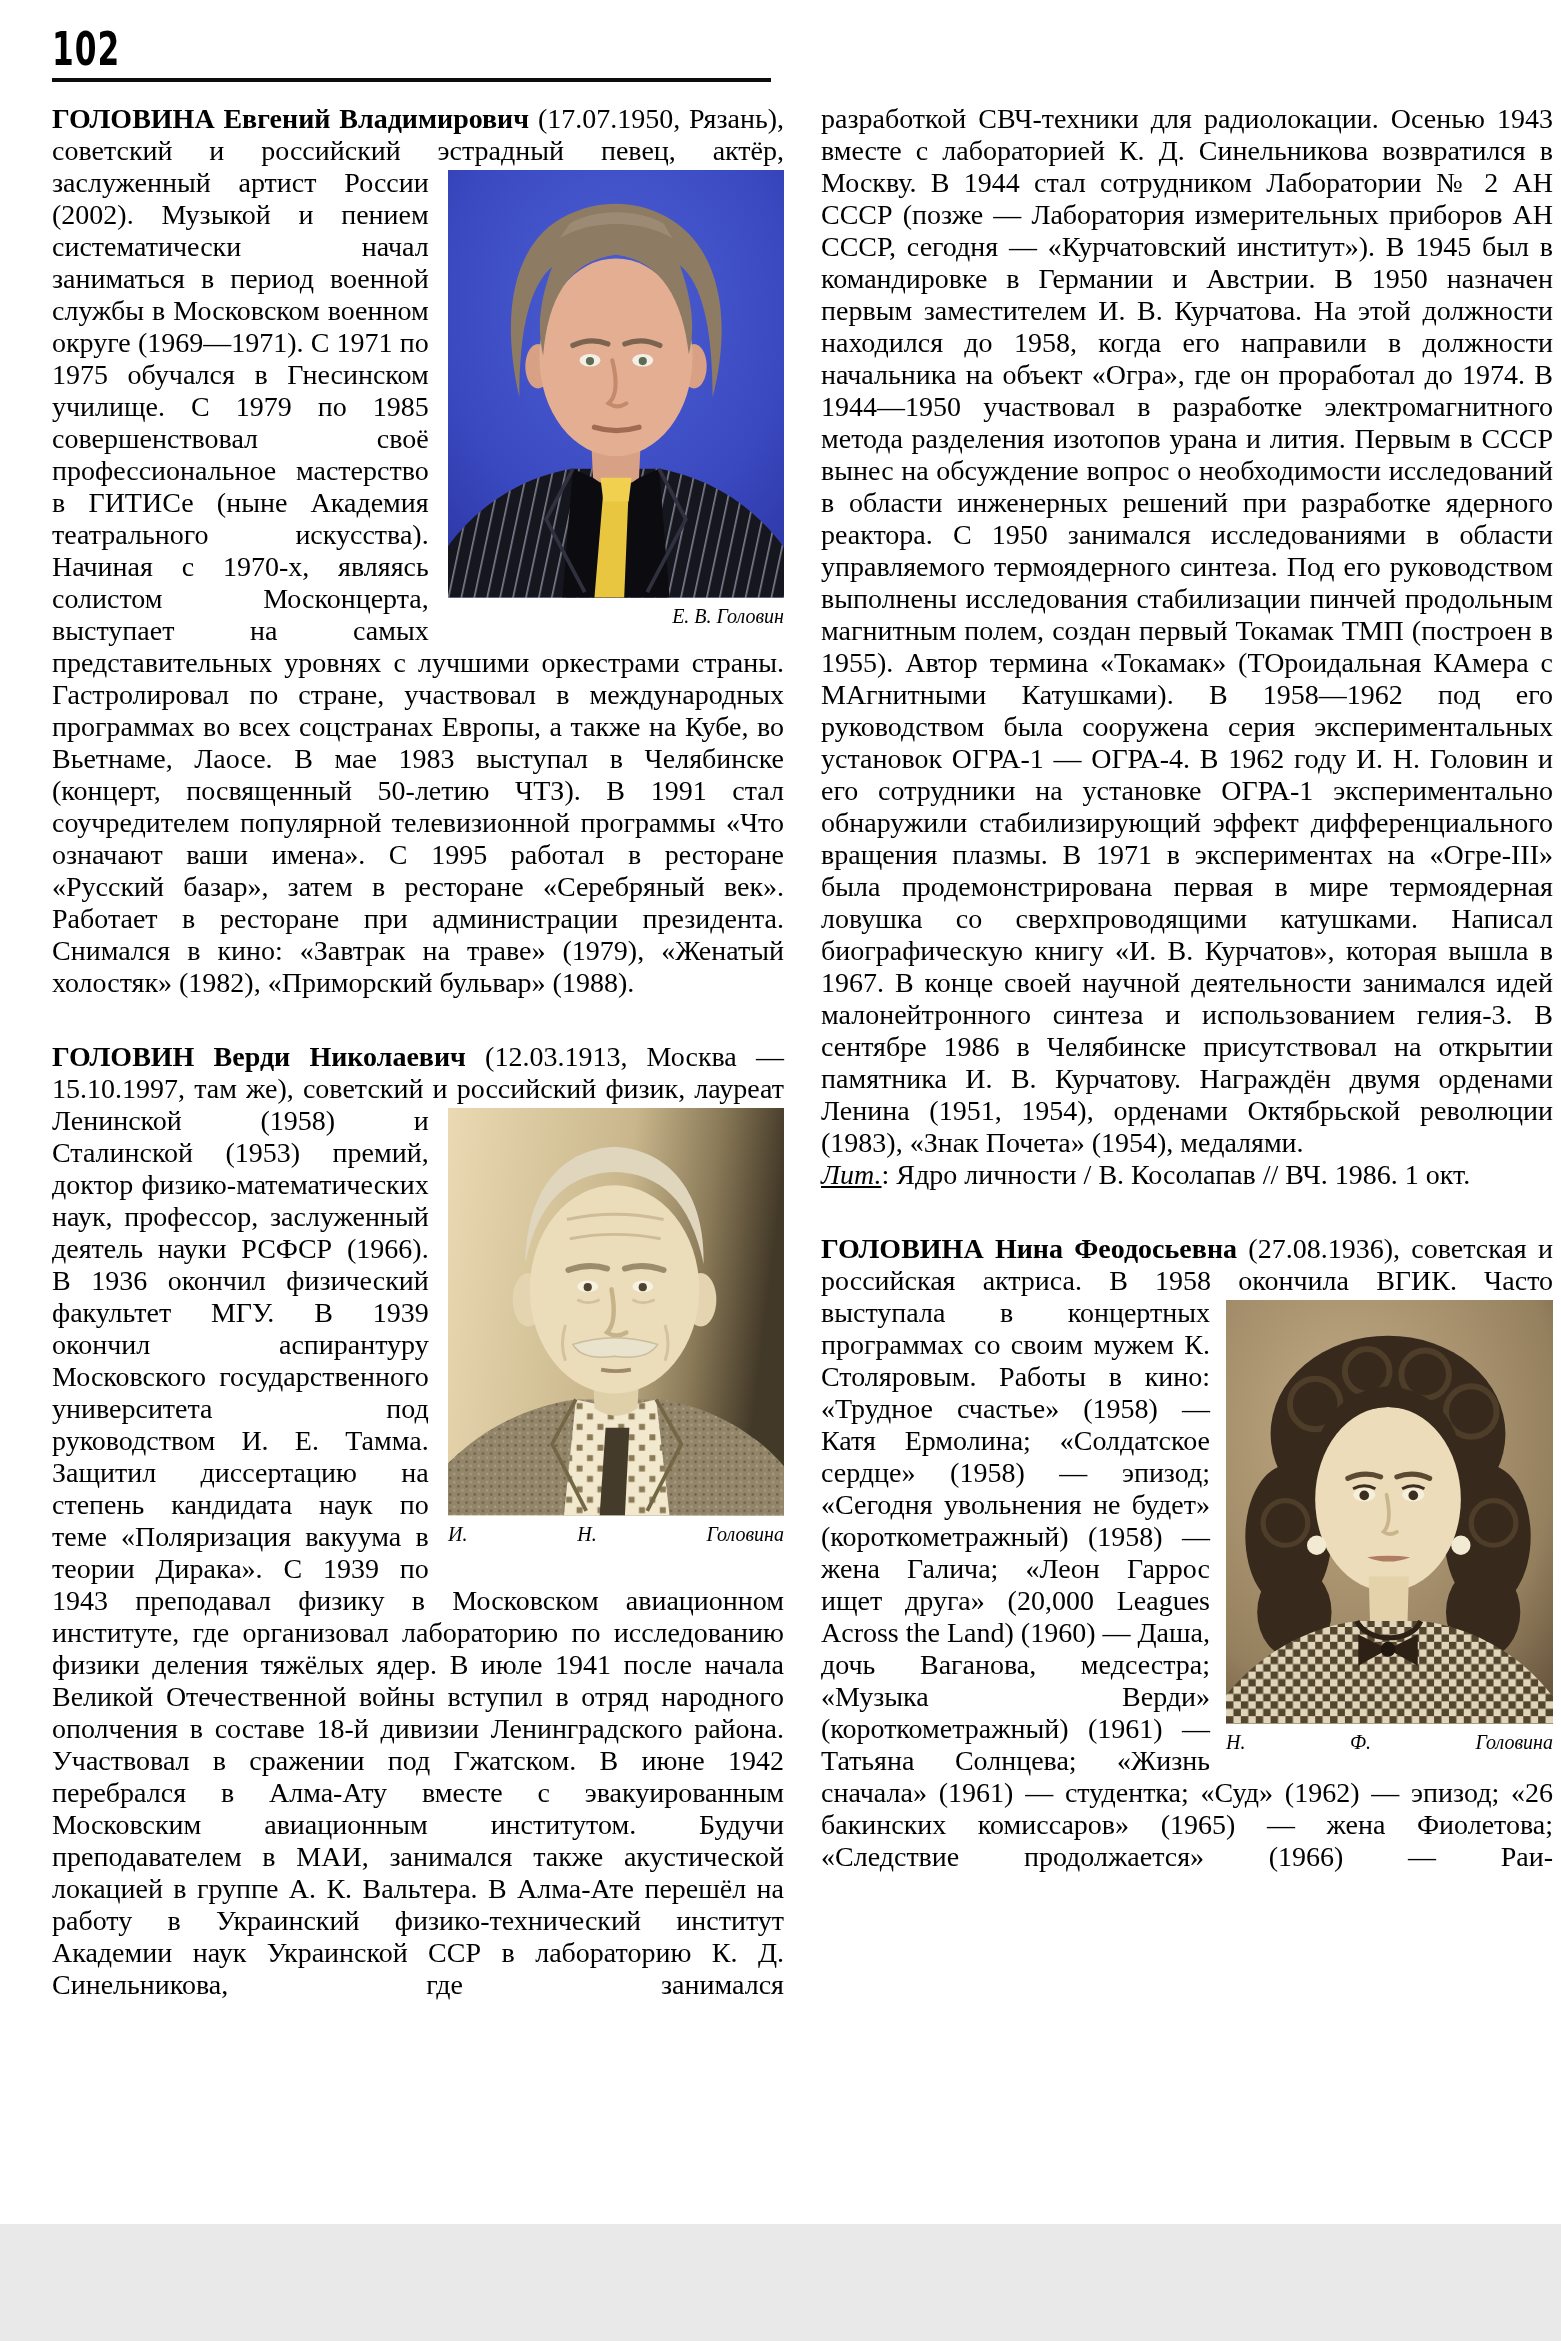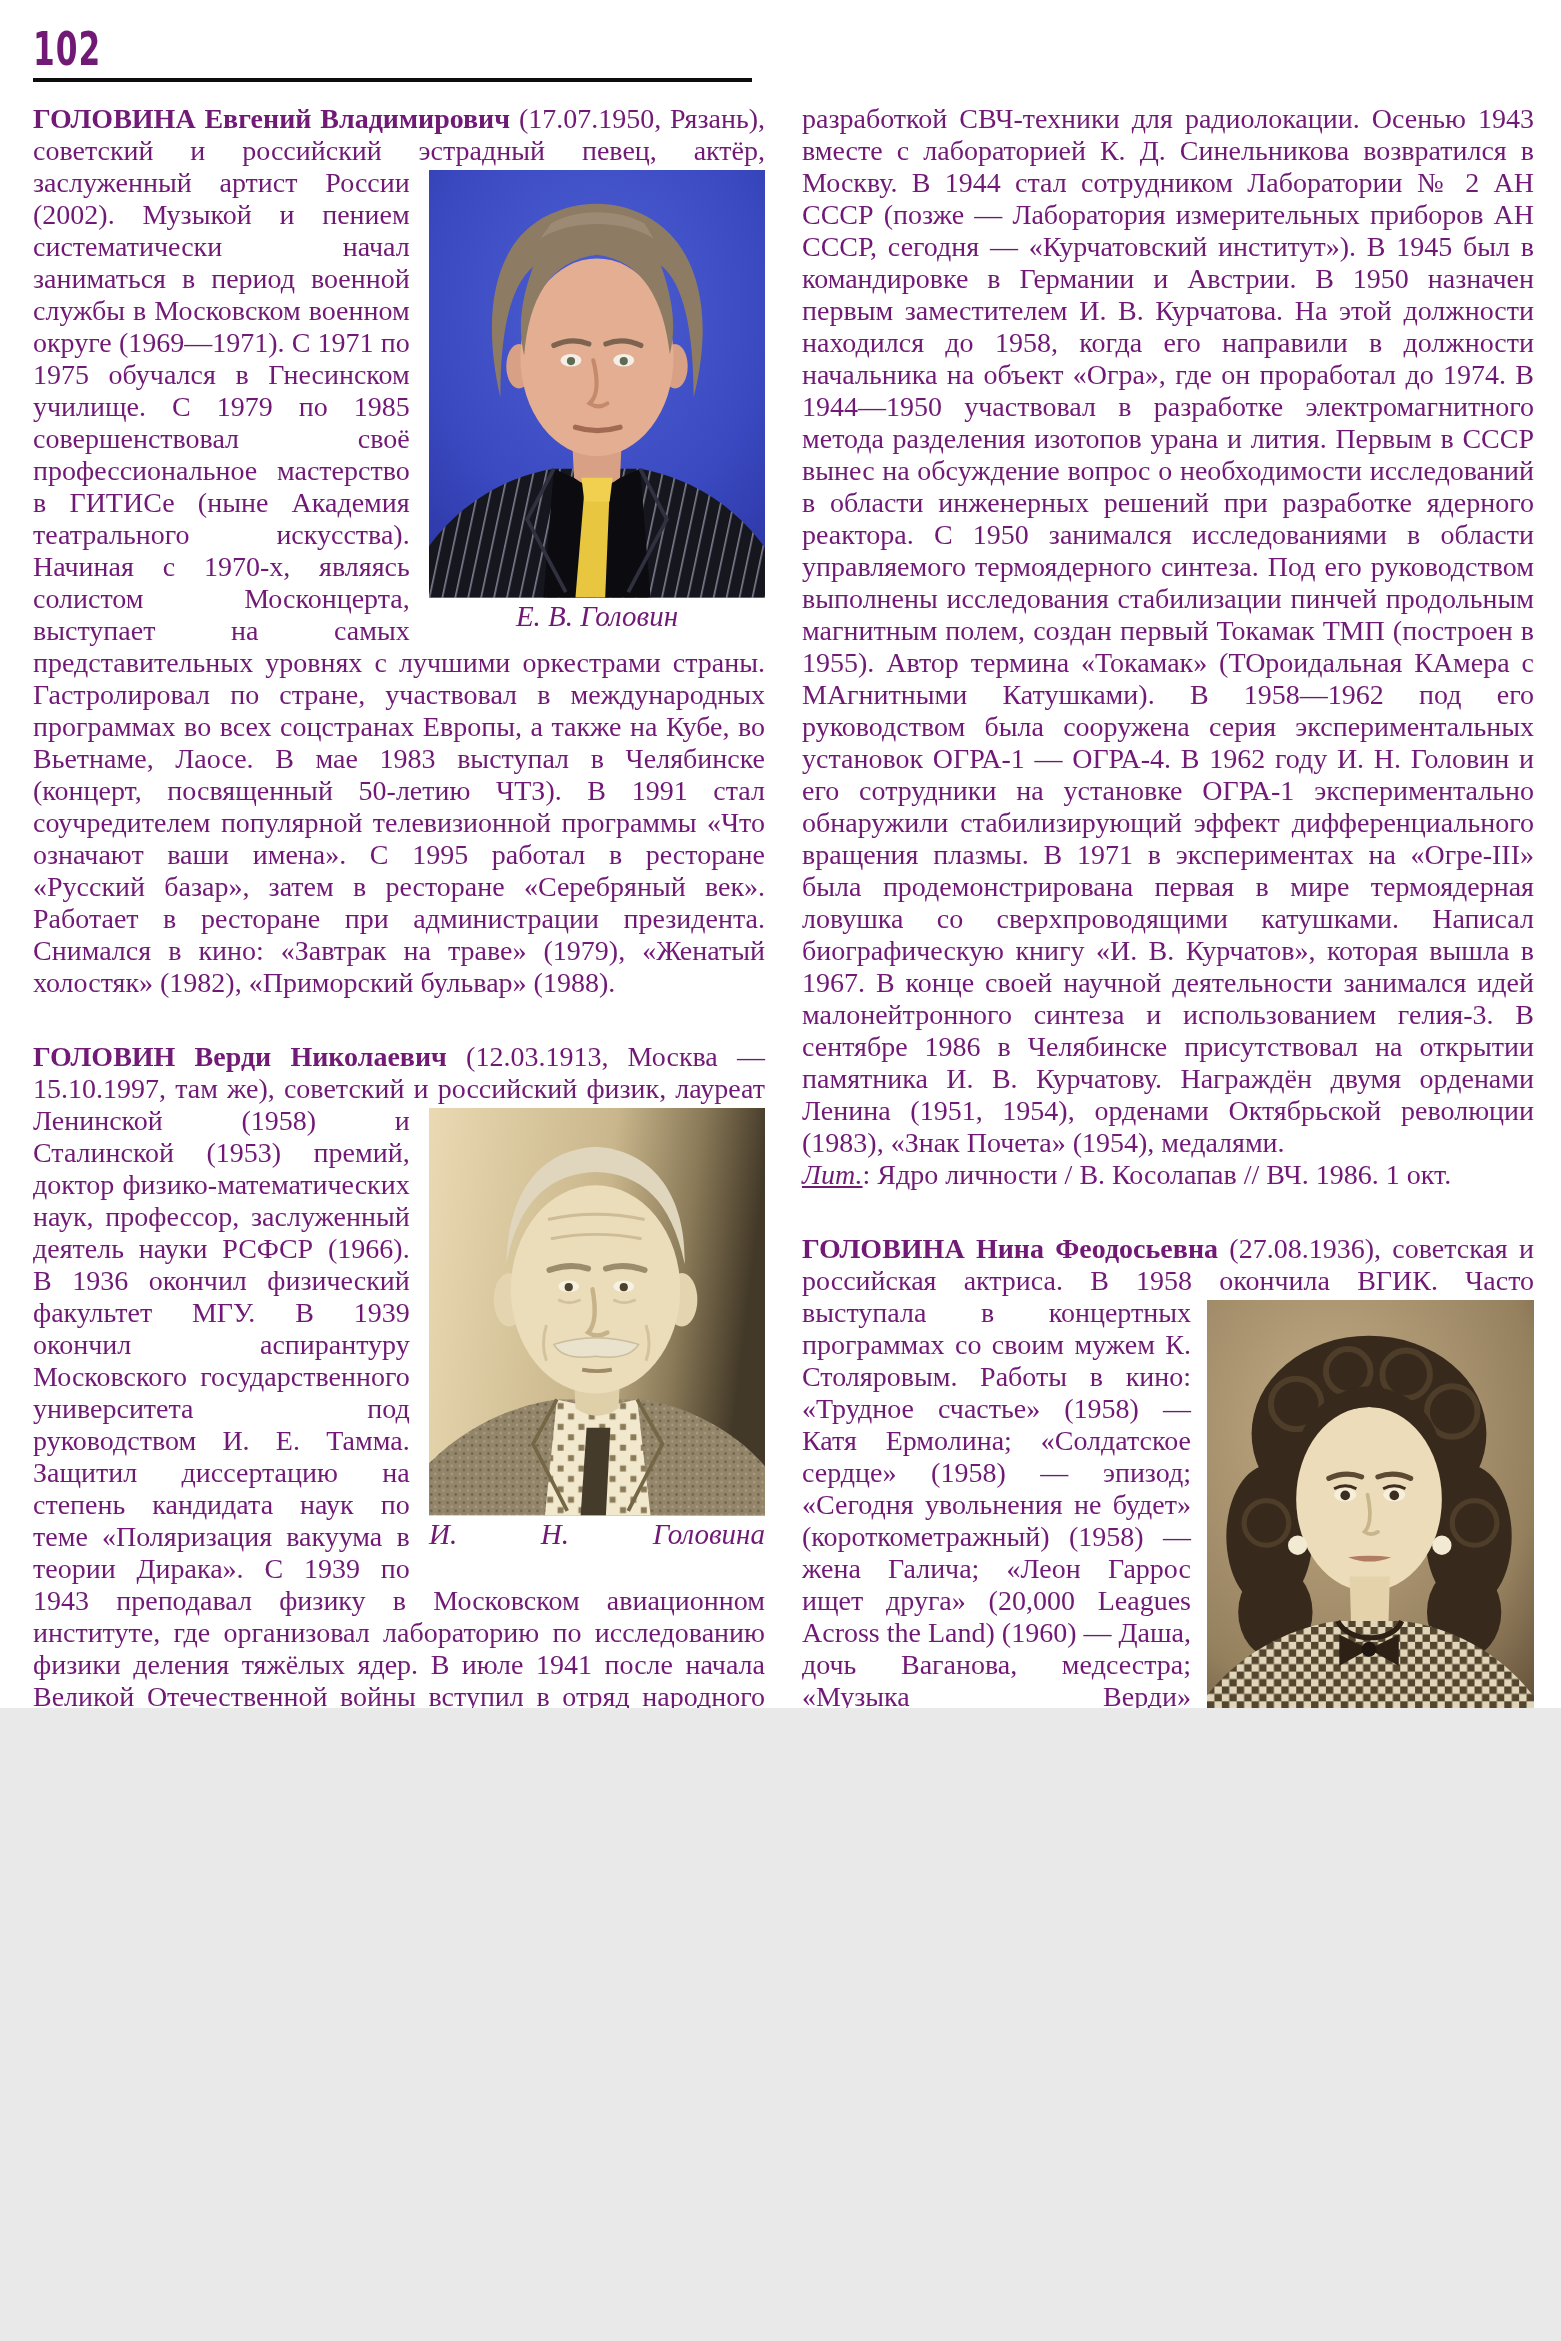--- a/index.html
+++ b/index.html
@@ -1,26 +1,26 @@
 <!DOCTYPE html>
 <html lang="ru" style="font-size:12px"><head>
 <meta charset="utf-8">
 <style>
   * { box-sizing: border-box; }
   html, body { margin: 0; padding: 0; background: #e9e9e9; }
   .page {
     position: relative;
     width: 1561px;
-    height: 1708px;
+    height: 2224px;
     margin: 0 auto;
     background: #ffffff;
     overflow: hidden;
-    padding: 25px 26px 0 33px;
+    padding: 25px 26px 0 52px;
     font-family: "Liberation Serif", "DejaVu Serif", serif;
-    color: #701a75;
+    color: #000000;
   }
   .page-number {
     font-family: "DejaVu Sans", "Liberation Sans", sans-serif;
     font-size: 46px;
     line-height: 48px;
     font-weight: bold;
     transform: scaleX(0.68);
     transform-origin: left center;
     letter-spacing: 1.5px;
   }
@@ -53,23 +53,23 @@
     float: right;
     clear: right;
     margin: 3.7px 0 6px 19.3px;
   }
   .pf-1 { width: 336px; }
   .pf-2 { width: 336px; }
   .pf-3 { width: 327px; margin-left: 16px; }
   .photo-float svg { display: block; width: 100%; height: auto; }
   .photo-caption {
     display: block;
-    text-align: center;
+    text-align: right;
     font-style: italic;
-    font-size: 29px;
+    font-size: 20px;
     line-height: 34px;
     margin-top: 1.5px;
     white-space: nowrap;
   }
 </style>
 </head>
 <body>
 
 <div class="page">
 

